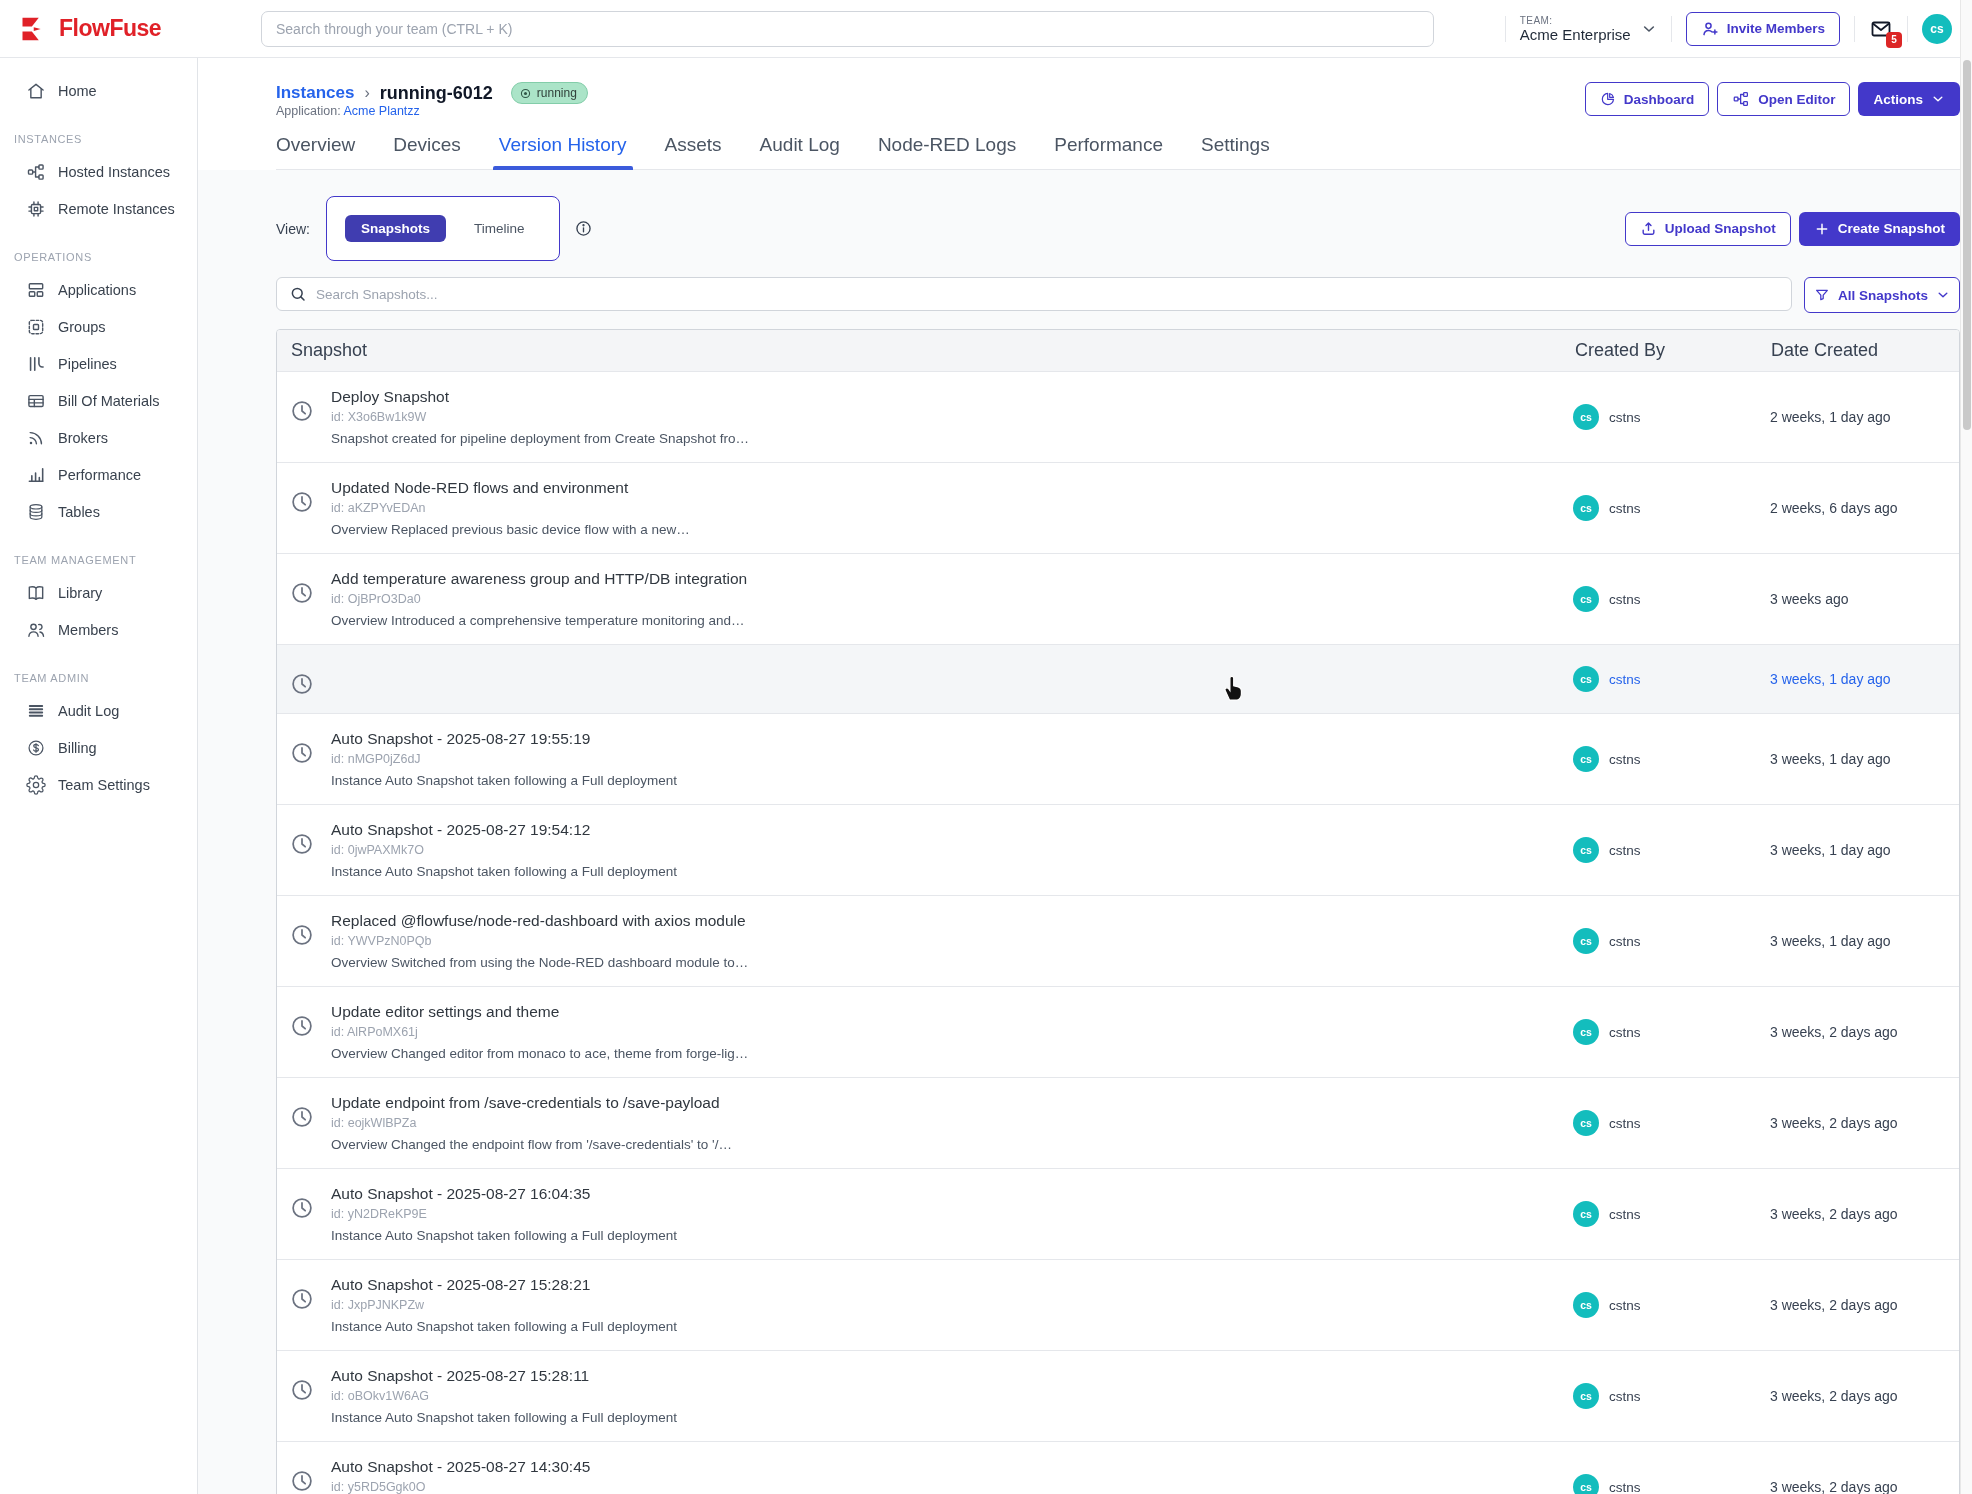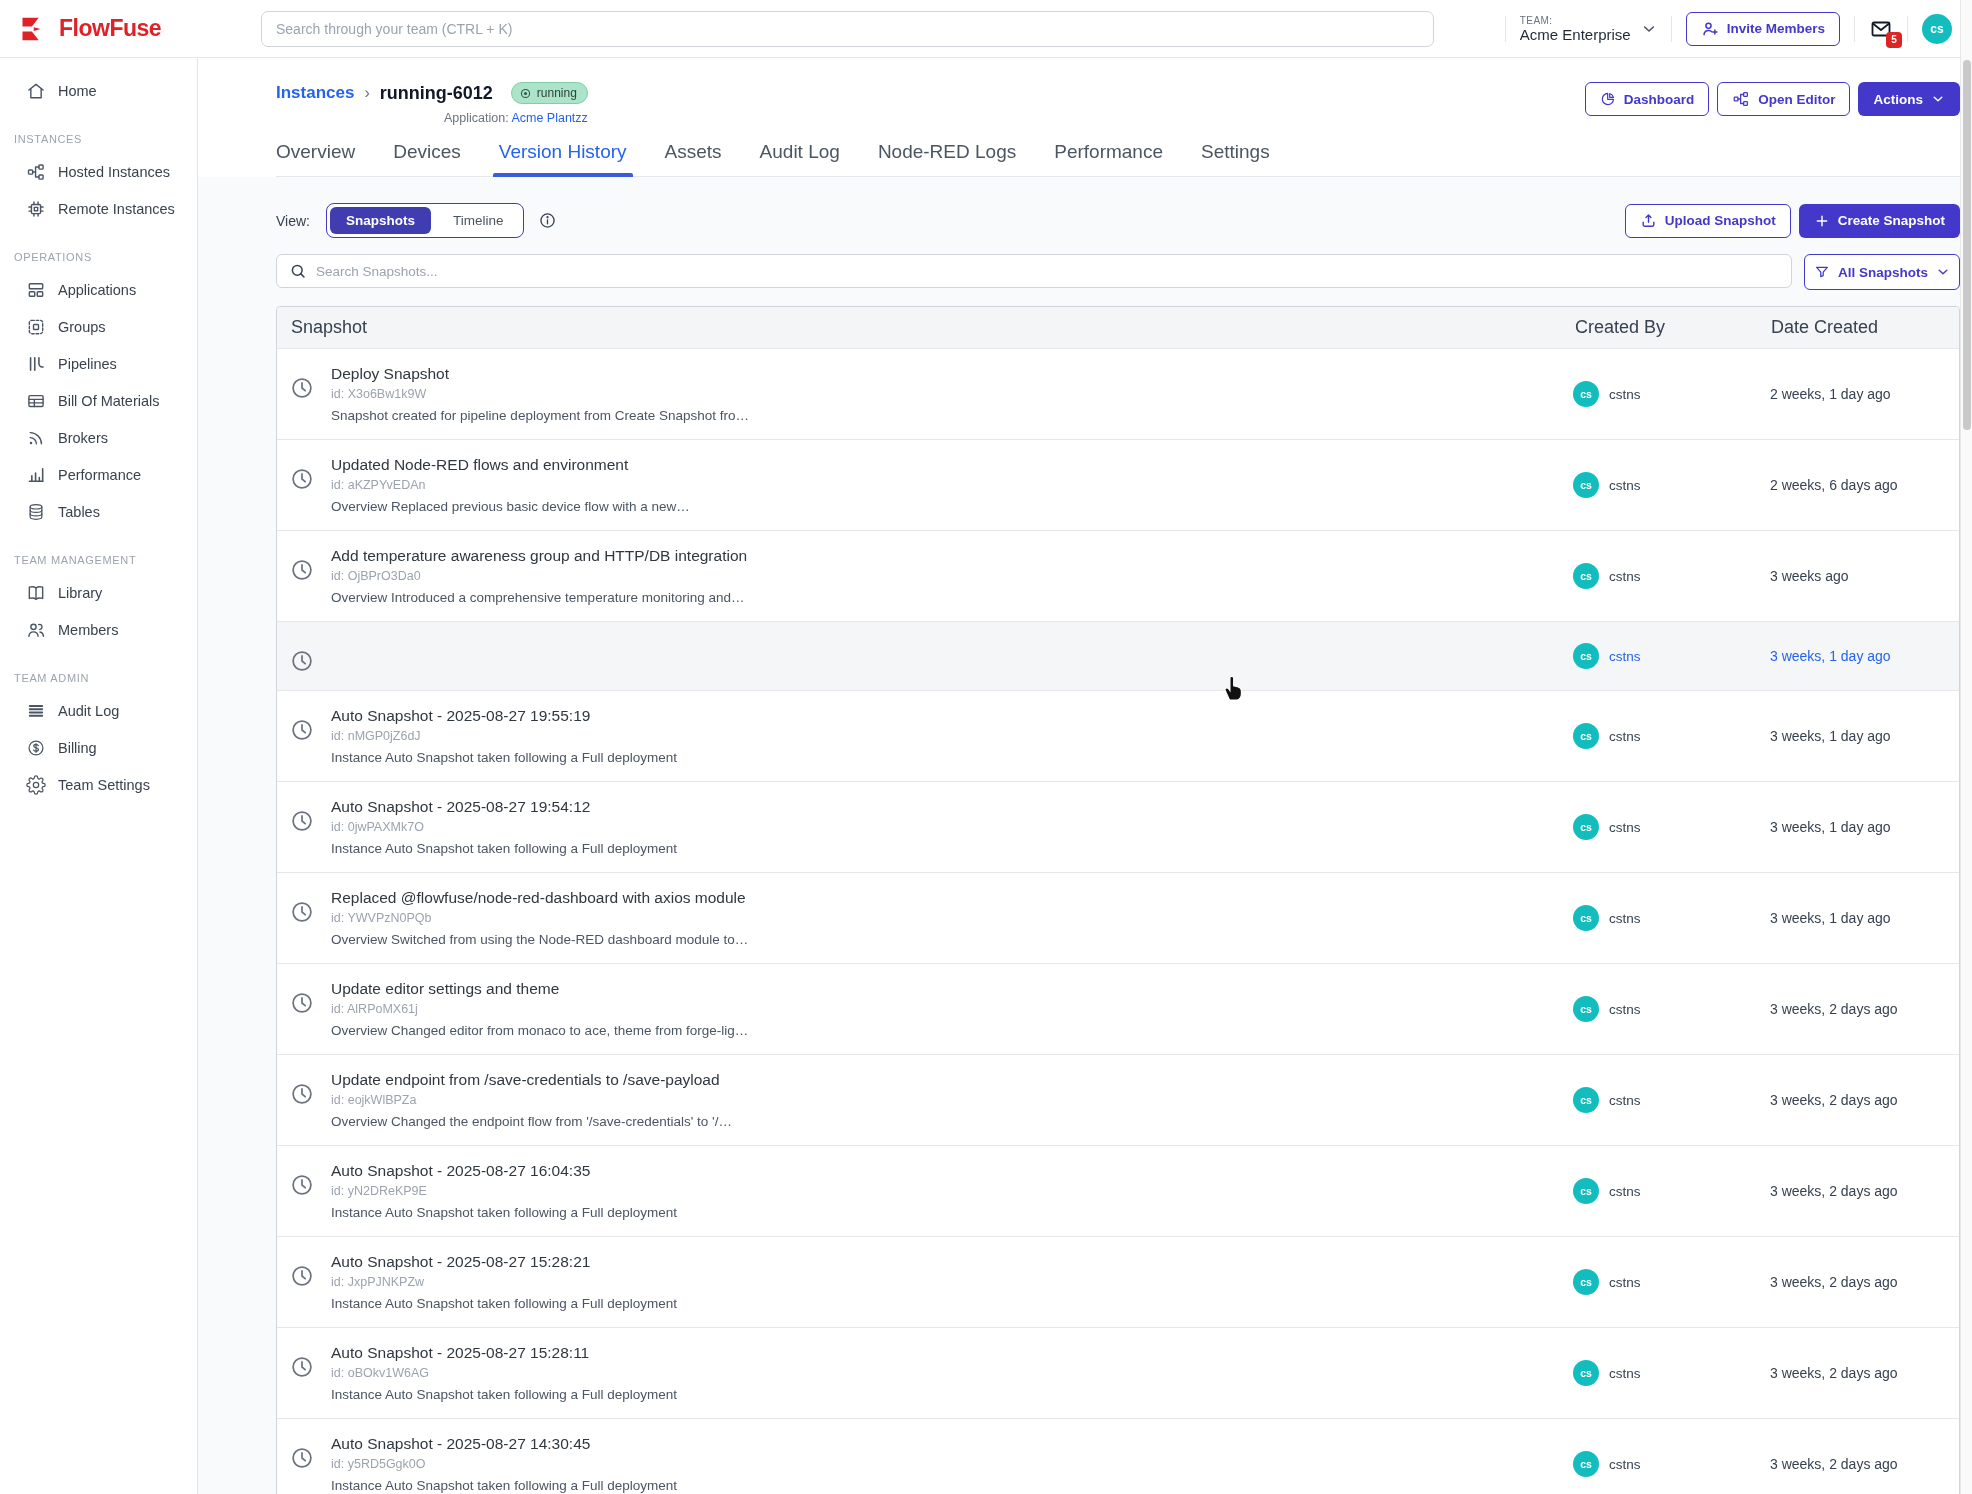--- a/index.html
+++ b/index.html
@@ -44,35 +44,35 @@
   .content-pad { padding-left:78px; padding-right:12px; }
 
   
   .page-header { margin-top:24px; display:flex; justify-content:space-between; align-items:flex-start; }
   .crumb-row { display:flex; align-items:center; gap:10px; }
   .crumb-root { font-size:17px; font-weight:700; color:#2563eb; cursor:pointer; }
   .crumb-sep { font-size:16px; color:#6b7280; }
   .crumb-current { font-size:18px; font-weight:700; color:#111827; }
   .badge { display:inline-flex; align-items:center; gap:5px; background:#abe4c8; border:1px solid #83cda9; color:#30413a; font-size:12px; border-radius:999px; padding:3px 10px 3px 7px; margin-left:8px; }
   .badge .icon { color:#2f5546; }
-  .app-line { margin-top:7px; font-size:12.5px; color:#6b7280;text-align:right; }
+  .app-line { font-size:12.5px; color:#6b7280; }
   .app-line a { color:#2563eb; text-decoration:none; cursor:pointer; }
   .header-actions { display:flex; gap:8px; }
 
   
   .tabs { display:flex; gap:38px; margin-top:16px; border-bottom:1px solid #e5e7eb; }
   .tab { font-size:19px; color:#4b5563; padding-bottom:13px; cursor:pointer; position:relative; }
   .tab.active { color:#2563eb; }
   .tab.active::after { content:""; position:absolute; left:-6px; right:-6px; bottom:-1px; height:4px; background:#3b5bdb; border-radius:2px 2px 0 0; }
 
   
   .below { flex:1; background:#f9fafb; overflow:hidden; }
   .view-row { padding-top:26px; display:flex; align-items:center; }
   .view-label { font-size:14px; color:#374151; margin-right:16px; }
-  .toggle-group { display:flex; align-items:center; border:1.5px solid #4338ca; border-radius:8px; background:#fff; padding:3px; gap:6px; }
+  .toggle-group { display:flex; align-items:center; border:1.5px solid #4338ca; border-radius:8px; background:#fff; padding:18px; gap:12px; }
   .seg { font-size:13.5px; font-weight:700; padding:6px 16px; border-radius:6px; cursor:pointer; }
   .seg.active { background:#403db0; color:#fff; }
   .seg.inactive { color:#4b5563; font-weight:400; }
   .info-btn { margin-left:14px; color:#374151; cursor:pointer; display:inline-flex; }
   .view-actions { margin-left:auto; display:flex; gap:8px; }
 
   .search-row { margin-top:16px; display:flex; gap:12px; }
   .snap-search { flex:1; height:34px; border:1px solid #d1d5db; border-radius:6px; background:#fff; display:flex; align-items:center; padding:0 12px; gap:9px; color:#374151; }
   .snap-search input { border:none; outline:none; flex:1; font-size:13.5px; color:#374151; background:transparent; }
   .snap-search input::placeholder { color:#9ca3af; }

